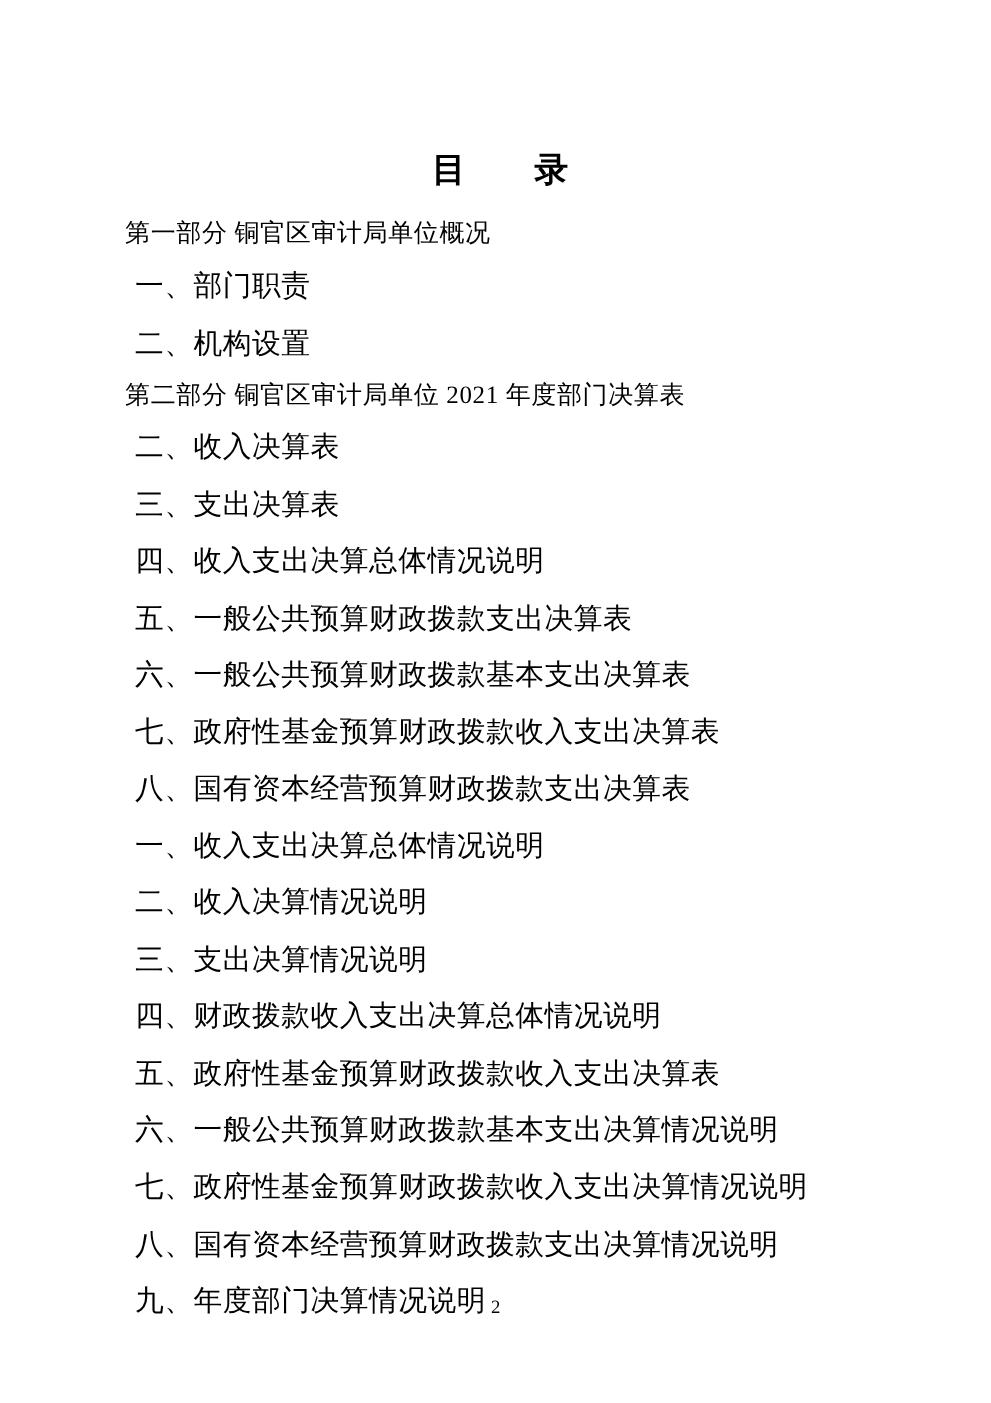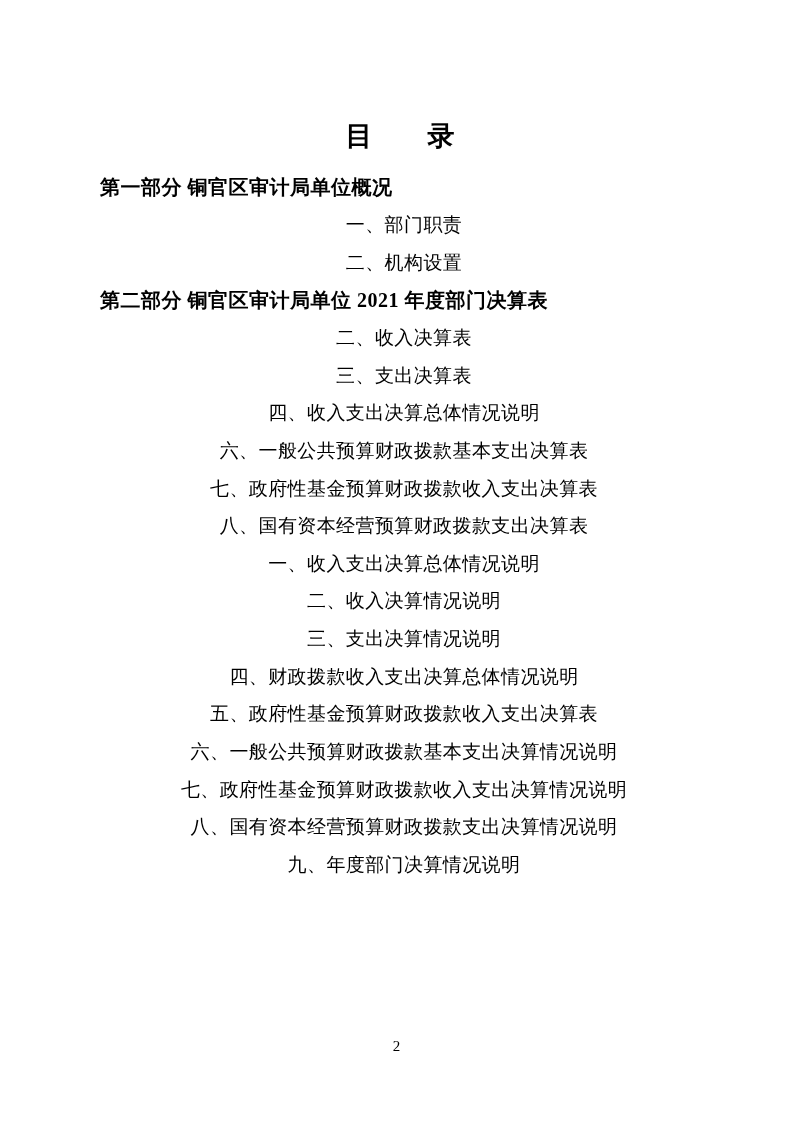--- a/index.html
+++ b/index.html
@@ -27,32 +27,31 @@
     text-align: center;
     font-size: 27px;
     font-weight: bold;
     letter-spacing: 14px;
     padding-left: 14px;
     margin-bottom: 14px;
     font-family: "Liberation Serif", "DejaVu Serif", serif;
   }
   .part-heading {
     font-size: 20px;
-    font-weight: bold;
+    font-weight: normal;
     line-height: 1.9;
     letter-spacing: 0.5px;
     margin: 0;
   }
   .toc-entry {
-    font-size: 19px;
+    font-size: 23px;
     line-height: 1.98;
     letter-spacing: 0.4px;
     margin: 0;
     padding-left: 8px;
-    text-align: center;
   }
   .page-number {
     position: absolute;
     left: 0;
     right: 0;
     top: 1038px;
     text-align: center;
     font-size: 15px;
     font-family: "Liberation Serif", "DejaVu Serif", serif;
   }
@@ -66,20 +65,21 @@
     <div class="doc-title">目　录</div>
 
     <div class="part-heading">第一部分  铜官区审计局单位概况</div>
     <div class="toc-entry">一、部门职责</div>
     <div class="toc-entry">二、机构设置</div>
 
     <div class="part-heading">第二部分  铜官区审计局单位 2021 年度部门决算表</div>
     <div class="toc-entry">二、收入决算表</div>
     <div class="toc-entry">三、支出决算表</div>
     <div class="toc-entry">四、收入支出决算总体情况说明</div>
+    <div class="toc-entry">五、一般公共预算财政拨款支出决算表</div>
     <div class="toc-entry">六、一般公共预算财政拨款基本支出决算表</div>
     <div class="toc-entry">七、政府性基金预算财政拨款收入支出决算表</div>
     <div class="toc-entry">八、国有资本经营预算财政拨款支出决算表</div>
 
     <div class="toc-entry">一、收入支出决算总体情况说明</div>
     <div class="toc-entry">二、收入决算情况说明</div>
     <div class="toc-entry">三、支出决算情况说明</div>
     <div class="toc-entry">四、财政拨款收入支出决算总体情况说明</div>
     <div class="toc-entry">五、政府性基金预算财政拨款收入支出决算表</div>
     <div class="toc-entry">六、一般公共预算财政拨款基本支出决算情况说明</div>

